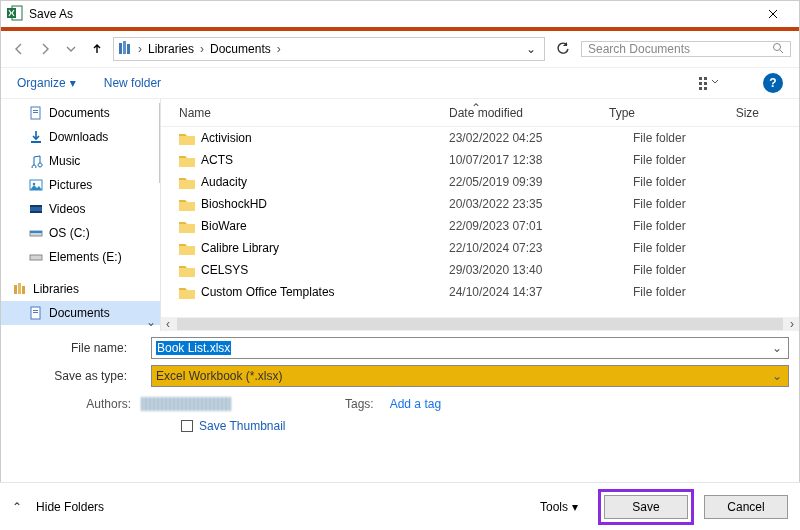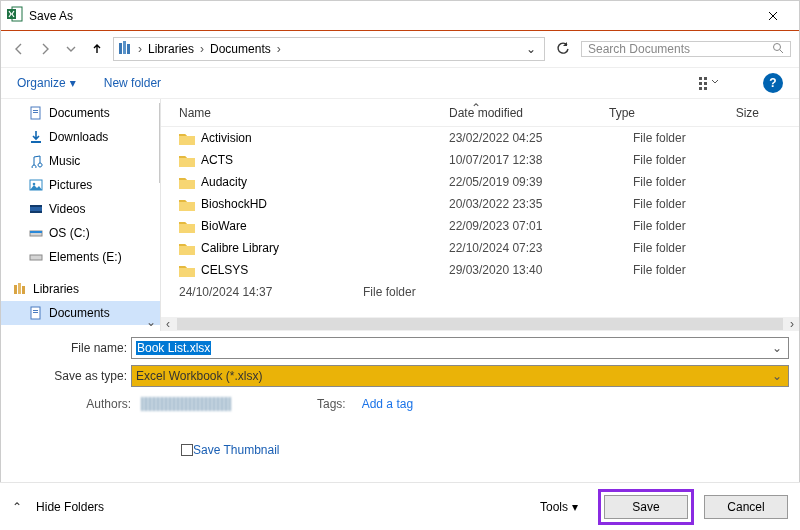--- a/index.html
+++ b/index.html
@@ -13,21 +13,21 @@
     height: 530px;
     overflow: hidden;
     border: 1px solid #ccc;
   }
   
   .titlebar {
     height: 30px;
     display: flex;
     align-items: center;
     padding: 0 6px;
-    border-bottom: 1px solid #c2410c;
+    border-bottom: 4px solid #c2410c;
   }
   .titlebar .app-icon { margin-right: 6px; }
   .titlebar .title { flex: 1; font-size: 12px; }
   .titlebar .close {
     width: 40px; height: 28px;
     display: flex; align-items: center; justify-content: center;
     cursor: pointer;
   }
   .titlebar .close svg { width: 10px; height: 10px; }
   
@@ -185,21 +185,21 @@
     position:absolute; right:-5px; top:4px; width:6px; height:80px; background:#c8c8c8;
   }
   
   .formarea {
     padding: 6px 10px 0 10px;
   }
   .formrow {
     display: flex;
     align-items: center;
     margin-bottom: 6px;
-    gap: 0;
+    gap: 20px;
   }
   .formrow .label { width: 120px; text-align: right; padding-right: 4px; color:#333;}
   .formrow .field {
     flex: 1;
     height: 22px;
     border: 1px solid #888;
     display: flex; align-items: center;
     padding: 0 4px;
     background: #fff;
     position: relative;
@@ -218,25 +218,25 @@
     padding-left: 0px;
     height: 22px;
     gap: 10px;
   }
   .metarow .mlabel { width: 120px; text-align: right; color: #555; }
   .author-blur {
     width: 90px; height: 14px;
     background: repeating-linear-gradient(90deg,#9fb7c9 0,#9fb7c9 2px,#d5e1ea 2px,#d5e1ea 4px);
     filter: blur(1.2px);
   }
-  .tags-label { color:#555; margin-left:76px;}
+  .tags-label { color:#555; margin-left:104px;}
   .tags-link { color:#1a73e8; margin-left:6px;}
   .thumbrow {
-    display: flex; align-items: center; 
-    margin: 28px 0 0 170px;
+    display: flex; align-items: center; gap: 6px;
+    margin: 4px 0 0 170px;
     color: #1a5fb4;
   }
   .thumbrow .cb {
     width: 12px; height: 12px; border: 1px solid #555; background:#fff;
   }
   
   .footer {
     position: absolute;
     bottom: 0; left: 0; right: 0;
     height: 48px;
@@ -517,20 +517,27 @@
             <svg class="folder-icon" viewBox="0 0 16 13">
               <path d="M0 2 L6 2 L8 4 L16 4 L16 13 L0 13 Z" fill="#f7d673"></path>
               <path d="M0 2 L6 2 L8 4 L0 4 Z" fill="#e5b93e"></path>
             </svg>
             <span>CELSYS</span>
           </span>
         <span class="fdate">29/03/2020 13:40</span>
         <span class="ftype">File folder</span>
       </div>
       <div class="file-row">
+        <span class="fname">
+            <svg class="folder-icon" viewBox="0 0 16 13">
+              <path d="M0 2 L6 2 L8 4 L16 4 L16 13 L0 13 Z" fill="#f7d673"></path>
+              <path d="M0 2 L6 2 L8 4 L0 4 Z" fill="#e5b93e"></path>
+            </svg>
+            <span>Custom Office Templates</span>
+          </span>
         <span class="fdate">24/10/2024 14:37</span>
         <span class="ftype">File folder</span>
       </div>
     </div>
     <div class="hscroll">
       <span class="btn">‹</span>
       <span class="track"></span>
       <span class="btn">›</span>
     </div>
   </div>

